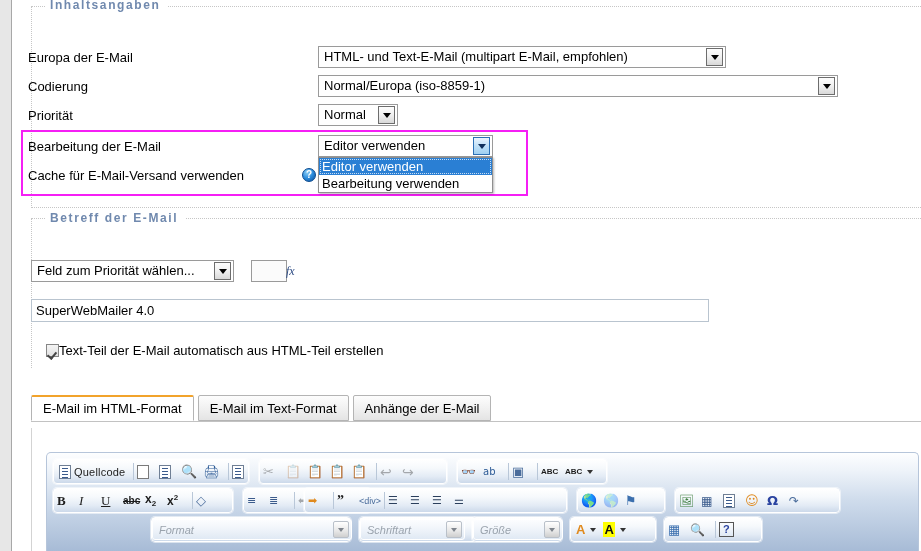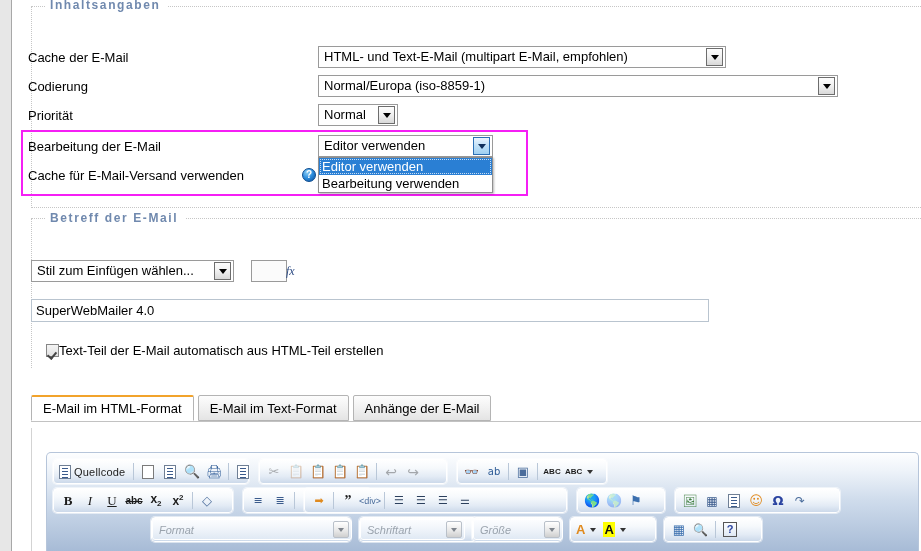--- a/index.html
+++ b/index.html
@@ -252,21 +252,21 @@
     border:1px solid #ffffff;
     border-radius:4px;
     background:linear-gradient(#ffffff 0%, #f6f9fc 35%, #e3ebf5 72%, #ccd9ea 100%);
     box-shadow:0 0 0 1px rgba(255,255,255,.55);
     display:flex;
     align-items:center;
     padding:0 3px;
   }
   .tb-btn {
     width:22px; height:21px;
-    display:flex; align-items:center; justify-content:center;
+    display:flex; align-items:center; justify-content:space-between;
     font-size:11px;
     color:#1d1d1d;
     cursor:default;
     flex:0 0 auto;
     position:relative;
   }
   .tb-btn.wide { width:auto; padding:0 5px 0 2px; gap:3px; }
   .tb-btn.dim { opacity:.35; }
   .tb-sep {
     width:1px; height:17px;
@@ -320,21 +320,21 @@
 
 <div id="left-gutter"></div>
 
 <div id="page">
 
   <div id="fs-inhalt-topline"></div>
   <div class="fieldset" id="fs-inhalt">
     <div class="legend">Inhaltsangaben</div>
   </div>
 
-  <div class="lbl" style="left:15px; top:50px;">Cache der E-Mail</div>
+  <div class="lbl" style="left:15px; top:50px;">Europa der E-Mail</div>
   <div class="lbl" style="left:15px; top:79px;">Codierung</div>
   <div class="lbl" style="left:15px; top:108px;">Priorität</div>
   <div class="lbl" style="left:15px; top:139px;">Bearbeitung der E-Mail</div>
   <div class="lbl" style="left:15px; top:168px;">Cache für E-Mail-Versand verwenden</div>
   <div class="help-icon" style="left:289px; top:168px;">?</div>
 
   <div class="sel" style="left:305px; top:46px; width:408px;">
     <span class="sel-txt">HTML- und Text-E-Mail (multipart E-Mail, empfohlen)</span>
     <span class="sel-arrow"></span>
   </div>
@@ -359,21 +359,21 @@
     <div class="opt">Bearbeitung verwenden</div>
   </div>
 
   <div id="highlight-box" style="left:8px; top:130px; width:507px; height:66px;"></div>
 
   <div class="fieldset" id="fs-betreff">
     <div class="legend">Betreff der E-Mail</div>
   </div>
 
   <div class="sel" style="left:18px; top:260px; width:203px;">
-    <span class="sel-txt">Stil zum Einfügen wählen...</span>
+    <span class="sel-txt">Feld zum Priorität wählen...</span>
     <span class="sel-arrow"></span>
   </div>
 
   <div id="fx-button" style="left:238px; top:260px;">fx</div>
 
   <input class="txtinput" style="left: 18px; top: 299px; width: 678px;" type="text" value="SuperWebMailer 4.0">
 
   <div id="chk-row">
     <span class="chkbox"></span>
     <span id="chk-label">Text-Teil der E-Mail automatisch aus HTML-Teil erstellen</span>

